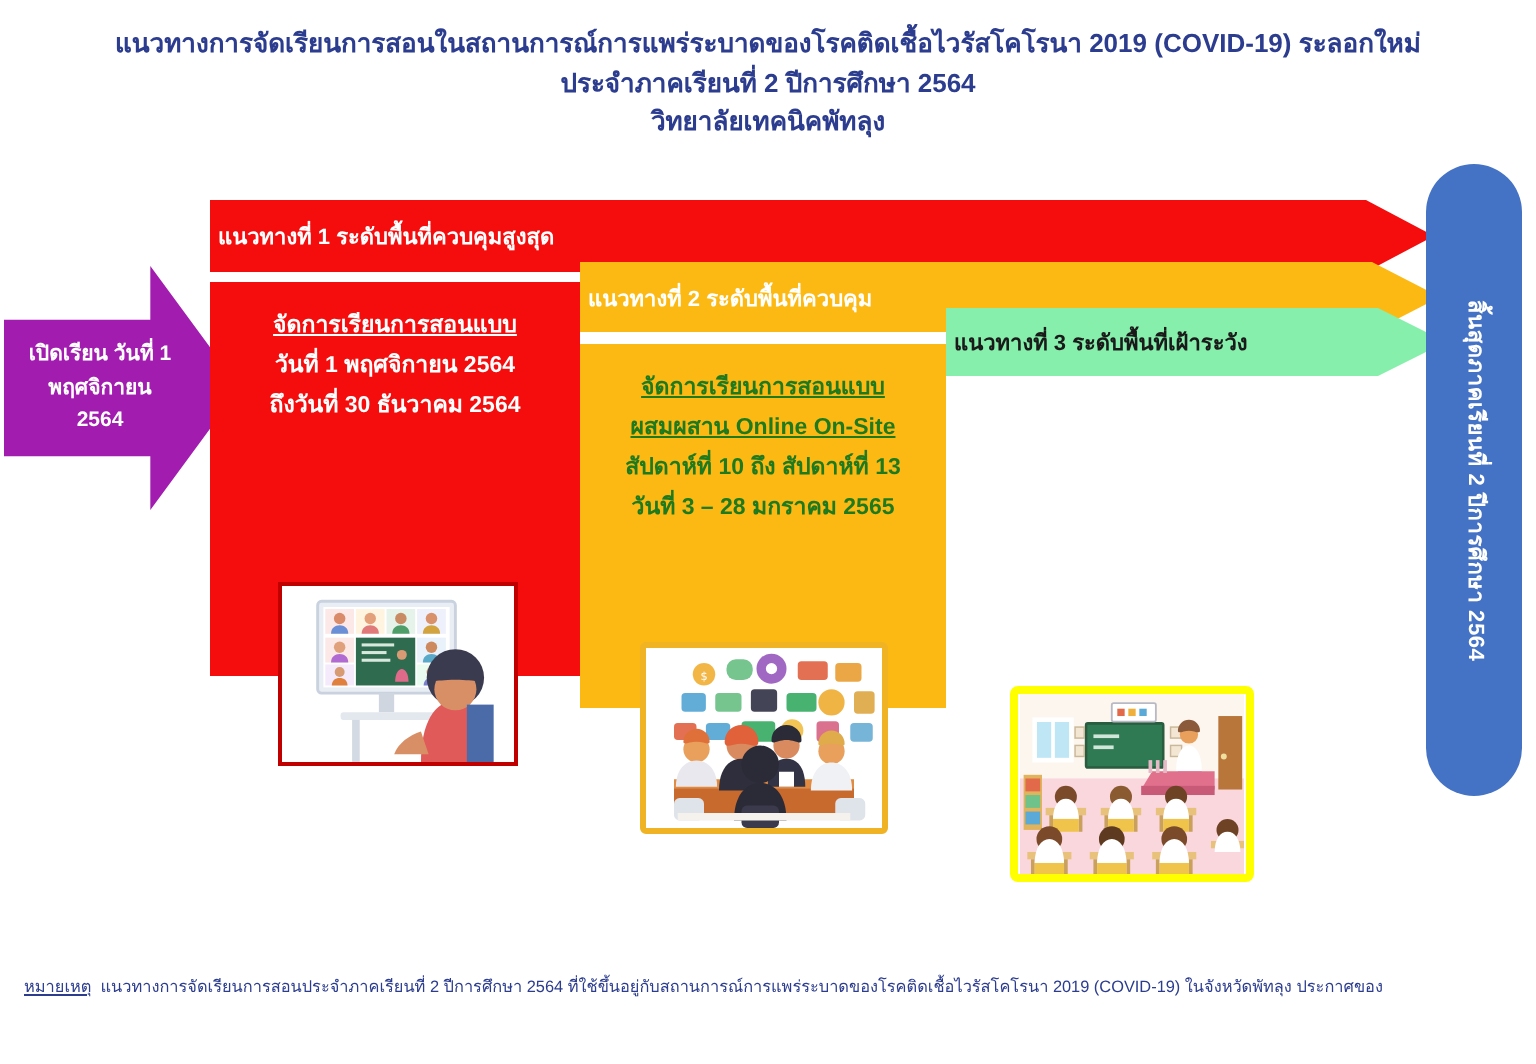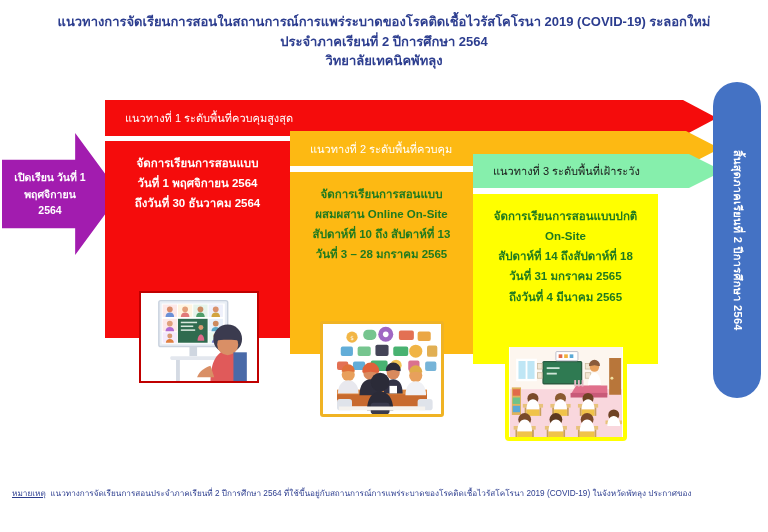--- a/index.html
+++ b/index.html
@@ -39,21 +39,21 @@
   }
   .right-pill span{
     writing-mode:vertical-rl;text-orientation:mixed;
     color:#ffffff;font-size:11px;font-weight:600;line-height:1.55;
     letter-spacing:.3px;white-space:nowrap;
   }
 
   
   .banner{position:absolute;display:flex;align-items:center;}
   .banner .btxt{
-    font-size:11px;font-weight:400;padding-left:20px;white-space:nowrap;
+    font-size:11px;font-weight:700;padding-left:4px;white-space:nowrap;
   }
   .banner1{
     left:105px;top:100px;width:612px;height:36px;background:#f50c0c;
     clip-path:polygon(0 0,calc(100% - 34px) 0,100% 50%,calc(100% - 34px) 100%,0 100%);
   }
   .banner1 .btxt{color:#ffffff;}
   .banner2{
     left:290px;top:131px;width:430px;height:35px;background:#fdb913;
     clip-path:polygon(0 0,calc(100% - 34px) 0,100% 50%,calc(100% - 34px) 100%,0 100%);
   }
@@ -63,21 +63,21 @@
     clip-path:polygon(0 0,calc(100% - 34px) 0,100% 50%,calc(100% - 34px) 100%,0 100%);
   }
   .banner3 .btxt{color:#1a1a1a;}
 
   
   .panel{position:absolute;box-sizing:border-box;}
   .panel .plines{
     text-align:center;line-height:1.75;
   }
   .pline{display:block;font-size:11.5px;font-weight:700;}
-  .pline.u{}
+  .pline.u{text-decoration:underline;}
 
   .panel1{
     left:105px;top:141px;width:185px;height:197px;background:#f50c0c;
     padding-top:12px;
   }
   .panel1 .pline{color:#ffffff;}
   .panel2{
     left:290px;top:172px;width:183px;height:182px;background:#fdb913;
     padding-top:12px;
   }
@@ -139,29 +139,20 @@
 
   <div class="panel panel2">
     <div class="plines">
       <span class="pline u">จัดการเรียนการสอนแบบ</span>
       <span class="pline u">ผสมผสาน Online  On-Site</span>
       <span class="pline">สัปดาห์ที่ 10 ถึง สัปดาห์ที่ 13</span>
       <span class="pline">วันที่ 3 – 28 มกราคม 2565</span>
     </div>
   </div>
 
-  <div class="panel panel3">
-    <div class="plines">
-      <span class="pline u">จัดการเรียนการสอนแบบปกติ</span>
-      <span class="pline u">On-Site</span>
-      <span class="pline">สัปดาห์ที่ 14 ถึงสัปดาห์ที่ 18</span>
-      <span class="pline">วันที่ 31 มกราคม 2565</span>
-      <span class="pline">ถึงวันที่ 4 มีนาคม 2565</span>
-    </div>
-  </div>
 
   <div class="right-pill">
     <span>สิ้นสุดภาคเรียนที่ 2 ปีการศึกษา 2564</span>
   </div>
 
   <div class="illus illus1">
     <svg viewBox="0 0 120 92" width="116" height="88">
       <rect x="0" y="0" width="120" height="92" fill="#ffffff"></rect>
       <rect x="18" y="8" width="72" height="48" rx="2" fill="#e9eef5" stroke="#c9d2de" stroke-width="1.5"></rect>
       <rect x="21" y="11" width="66" height="42" fill="#ffffff"></rect>

